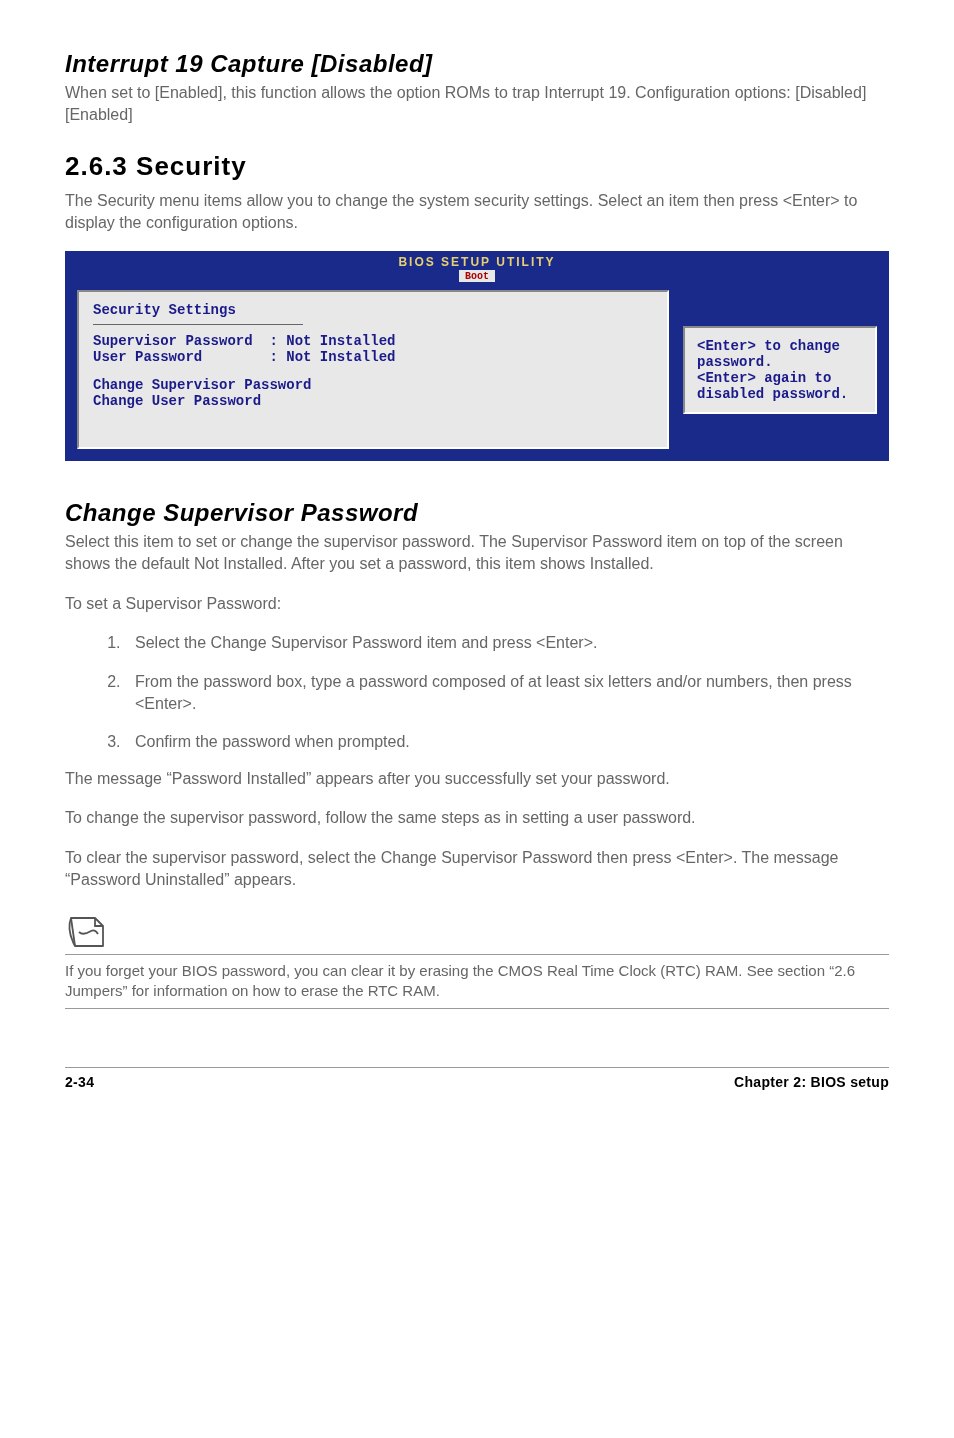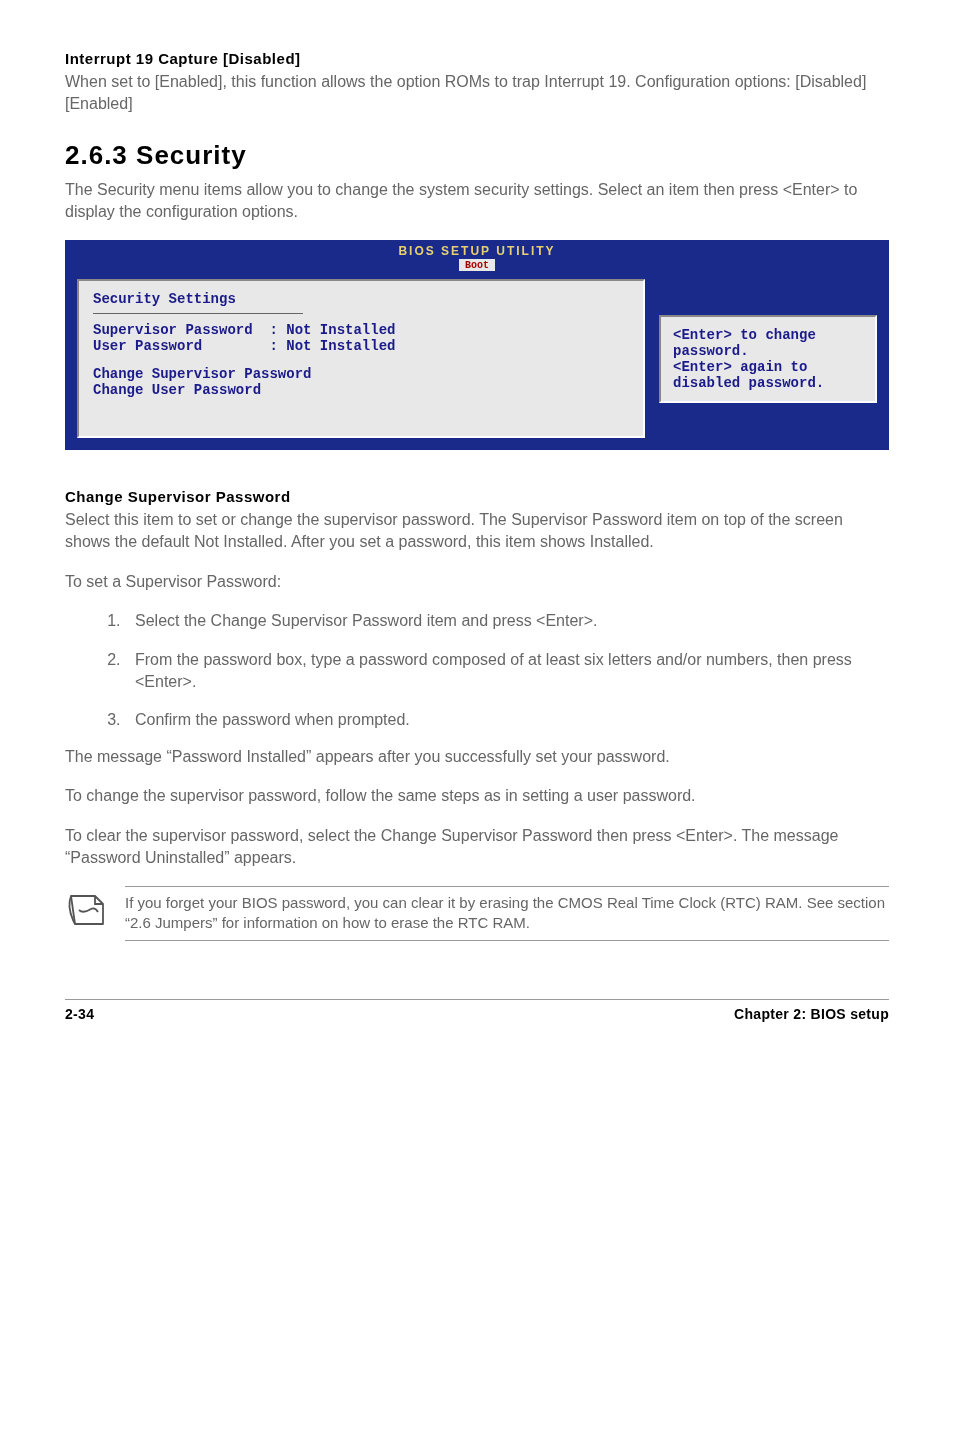--- a/index.html
+++ b/index.html
@@ -7,23 +7,24 @@
       font-family: Arial, Helvetica, sans-serif;
       background: #ffffff;
       color: #000000;
       width: 954px;
       margin: 0 auto;
       padding: 50px 65px;
     }
     .section-subtitle {
       font-family: Verdana, Geneva, sans-serif;
       font-weight: bold;
-      font-size: 15px;
+      font-size: 24px;
       letter-spacing: 0.5px;
       margin-bottom: 4px;
+      font-style: italic;
     }
     .body-text {
       font-size: 16px;
       line-height: 1.35;
       color: #666666;
       margin-bottom: 18px;
     }
     .section-number-title {
       font-family: Verdana, Geneva, sans-serif;
       font-weight: bold;
@@ -58,21 +59,21 @@
       border-left: 2px solid #888;
       border-right: 2px solid #fff;
       border-bottom: 2px solid #fff;
       padding: 10px 14px 38px 14px;
       font-family: "Courier New", monospace;
       font-size: 14px;
       font-weight: bold;
       color: #1a1a8a;
     }
     .bios-right {
-      width: 218px;
+      width: 194px;
       background: #e8e8e8;
       border-top: 2px solid #888;
       border-left: 2px solid #888;
       border-right: 2px solid #fff;
       border-bottom: 2px solid #fff;
       padding: 10px 12px;
       font-family: "Courier New", monospace;
       font-size: 14px;
       font-weight: bold;
       color: #1a1a8a;
@@ -94,20 +95,21 @@
       line-height: 1.4;
       color: #666666;
       padding-left: 10px;
       margin-bottom: 6px;
       margin-top: 16px;
     }
     .note-block {
       display: flex;
       margin-top: 18px;
       margin-bottom: 18px;
+      flex-direction: column;
     }
     .note-icon {
       width: 60px;
       flex-shrink: 0;
       padding-top: 4px;
     }
     .note-text-wrap {
       flex: 1;
       border-top: 1.5px solid #999;
       border-bottom: 1.5px solid #999;

